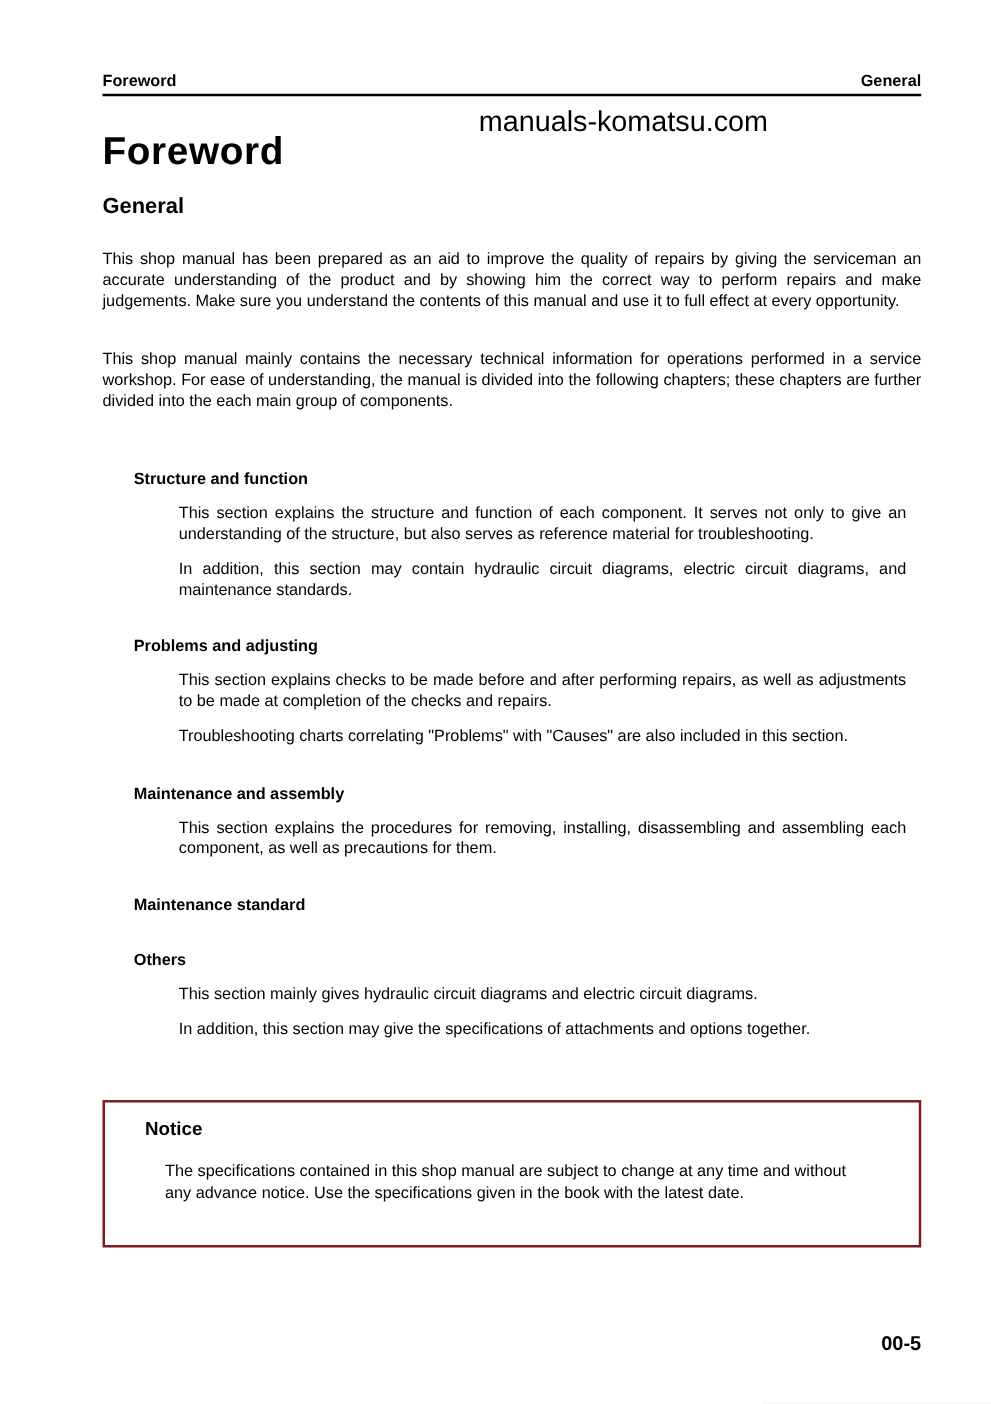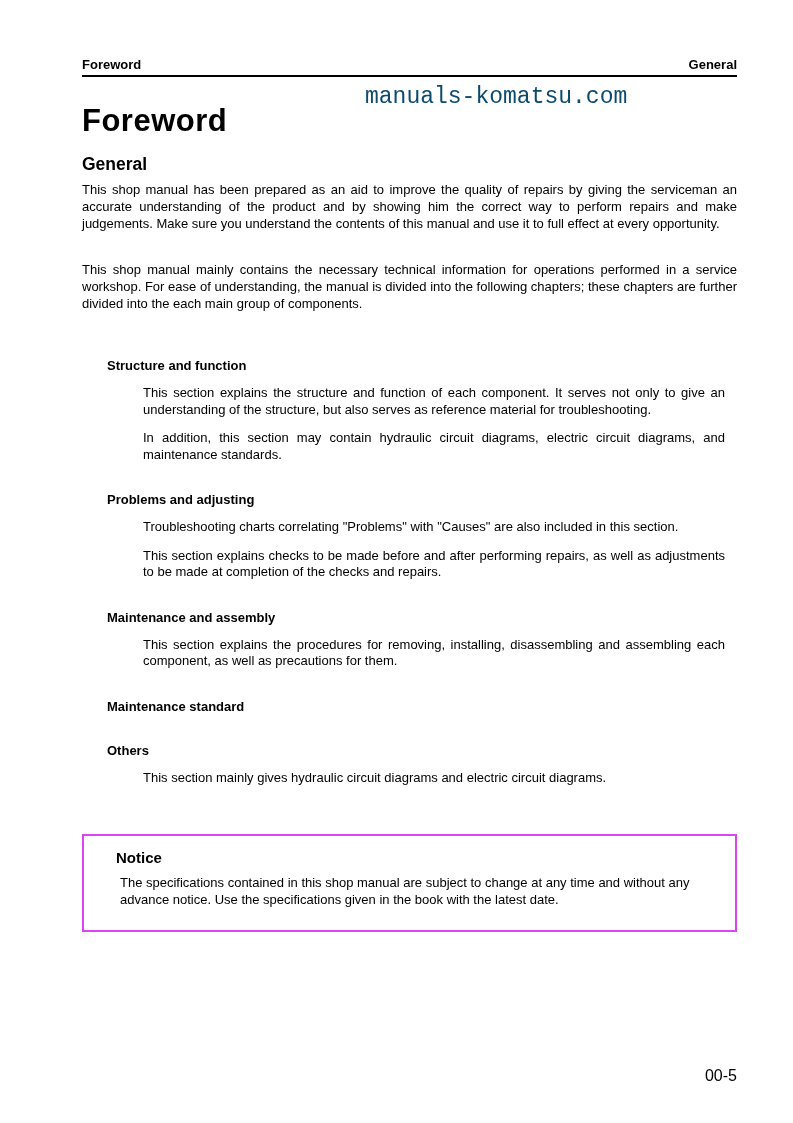--- a/index.html
+++ b/index.html
@@ -23,39 +23,39 @@
     display: flex;
     justify-content: space-between;
     align-items: flex-end;
     font-size: 13px;
     font-weight: bold;
     border-bottom: 2.5px solid #000;
     padding-bottom: 3px;
   }
   .watermark {
     position: absolute;
-    left: 365px;
+    left: 383px;
     top: 84px;
-    font-family: Liberation Mono, monospace;
+    font-family: Liberation Sans, sans-serif;
     font-size: 23px;
-    color: #0c4a6e;
+    color: #000000;
     white-space: nowrap;
   }
   .title {
     font-size: 31px;
     font-weight: bold;
     letter-spacing: 0.5px;
     margin: 26px 0 0 0;
   }
   .subtitle {
     font-size: 17.5px;
     font-weight: bold;
     margin: 15px 0 0 0;
   }
-  .intro { margin-top: 6px; }
+  .intro { margin-top: 23px; }
   .intro p {
     font-size: 13px;
     line-height: 17px;
     margin: 0;
     text-align: justify;
   }
   .intro p + p { margin-top: 29px; }
   .sections {
     margin-top: 46px;
     margin-left: 25px;
@@ -69,39 +69,39 @@
   }
   .section-body { margin-left: 24px; }
   .section-para {
     font-size: 13px;
     line-height: 16.5px;
     margin: 12px;
     text-align: justify;
   }
   .notice-box {
     margin-top: 48px;
-    border: 2px solid #d946ef;
+    border: 2px solid #7f1d1d;
     padding: 13px 30px 18px 32px;
   }
   .notice-title {
     font-size: 15px;
     font-weight: bold;
     margin: 0 0 8px 0;
   }
   .notice-body {
     font-size: 13px;
     line-height: 17px;
-    margin: 4px;
+    margin: 16px;
   }
   .page-number {
     position: absolute;
     right: 56px;
     bottom: 38px;
     font-size: 16px;
-    font-weight: normal;
+    font-weight: bold;
   }
 </style>
 </head>
 <body>
 
 <div class="page">
 
   <div class="watermark">manuals-komatsu.com</div>
 
   <div class="content">
@@ -125,42 +125,43 @@
     <h3 class="section-title">Structure and function</h3>
     <div class="section-body">
             <p class="section-para">This section explains the structure and function of each component.  It serves not only to give an understanding of the structure, but also serves as reference material for troubleshooting.</p>
             <p class="section-para">In addition, this section may contain hydraulic circuit diagrams, electric circuit diagrams, and maintenance standards.</p>
           </div>
   </div>
 
   <div class="section">
     <h3 class="section-title">Problems and adjusting</h3>
     <div class="section-body">
+            <p class="section-para">This section explains checks to be made before and after performing repairs, as well as adjustments to be made at completion of the checks and repairs.</p>
             <p class="section-para">Troubleshooting charts correlating "Problems" with "Causes" are also included in this section.</p>
-            <p class="section-para">This section explains checks to be made before and after performing repairs, as well as adjustments to be made at completion of the checks and repairs.</p>
           </div>
   </div>
 
   <div class="section">
     <h3 class="section-title">Maintenance and assembly</h3>
     <div class="section-body">
             <p class="section-para">This section explains the procedures for removing, installing, disassembling and assembling each component, as well as precautions for them.</p>
           </div>
   </div>
 
   <div class="section">
     <h3 class="section-title">Maintenance standard</h3>
     <div class="section-body">
           </div>
   </div>
 
   <div class="section">
     <h3 class="section-title">Others</h3>
     <div class="section-body">
             <p class="section-para">This section mainly gives hydraulic circuit diagrams and electric circuit diagrams.</p>
+            <p class="section-para">In addition, this section may give the specifications of attachments and options together.</p>
           </div>
   </div>
 </div>
 
     <div class="notice-box">
       <p class="notice-title">Notice</p>
       <p class="notice-body">The specifications contained in this shop manual are subject to change at any time and without any advance notice. Use the specifications given in the book with the latest date.</p>
     </div>
 
   </div>

